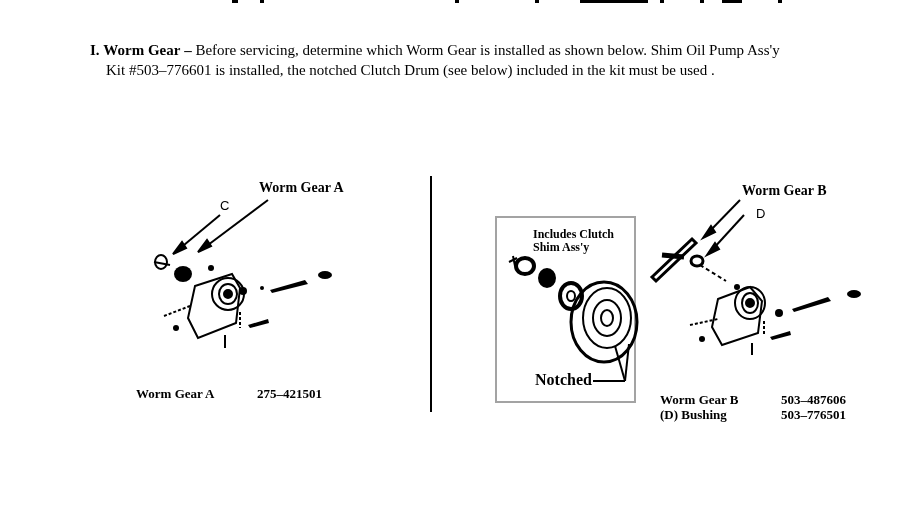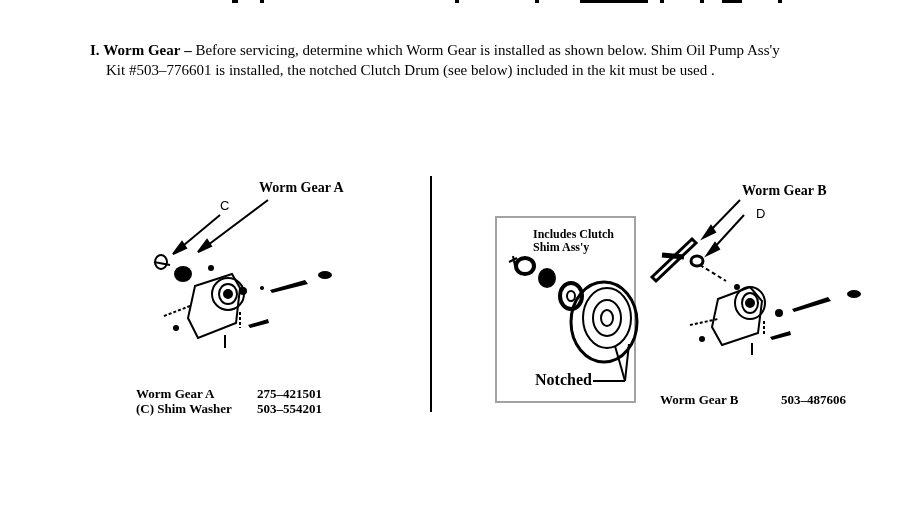--- a/index.html
+++ b/index.html
@@ -77,24 +77,20 @@
   <path d="M130 100 L165 90 L168 94 L132 103 Z" fill="#000"></path>
   <ellipse cx="185" cy="85" rx="7" ry="4" fill="#000"></ellipse>
   <path d="M108 135 L128 129 L129 133 L110 138 Z" fill="#000"></path>
 </svg>
 
 <div class="parts" style="left:136px;top:386px">
   <div class="row">
     <span style="width:121px">Worm Gear A</span>
     <span>275–421501</span>
   </div>
-  <div class="row">
-    <span style="width:121px">(C) Shim Washer</span>
-    <span>503–554201</span>
-  </div>
 </div>
 
 <div class="divider"></div>
 
 <div class="kit-box">
   <div class="kit-title">
     <div>Includes Clutch</div>
     <div>Shim Ass'y</div>
   </div>
   <svg style="left:0;top:0" width="141" height="187" viewBox="0 0 141 187">
@@ -143,13 +139,17 @@
   <path d="M152 114 L188 102 L191 106 L154 117 Z" fill="#000"></path>
   <ellipse cx="214" cy="99" rx="7" ry="4" fill="#000"></ellipse>
   <path d="M130 142 L150 136 L151 140 L132 145 Z" fill="#000"></path>
 </svg>
 
 <div class="parts" style="left:660px;top:392px">
   <div class="row">
     <span style="width:121px">Worm Gear B</span>
     <span>503–487606</span>
   </div>
+  <div class="row">
+    <span style="width:121px">(D) Bushing</span>
+    <span>503–776501</span>
+  </div>
 </div>
 
 </body></html>

